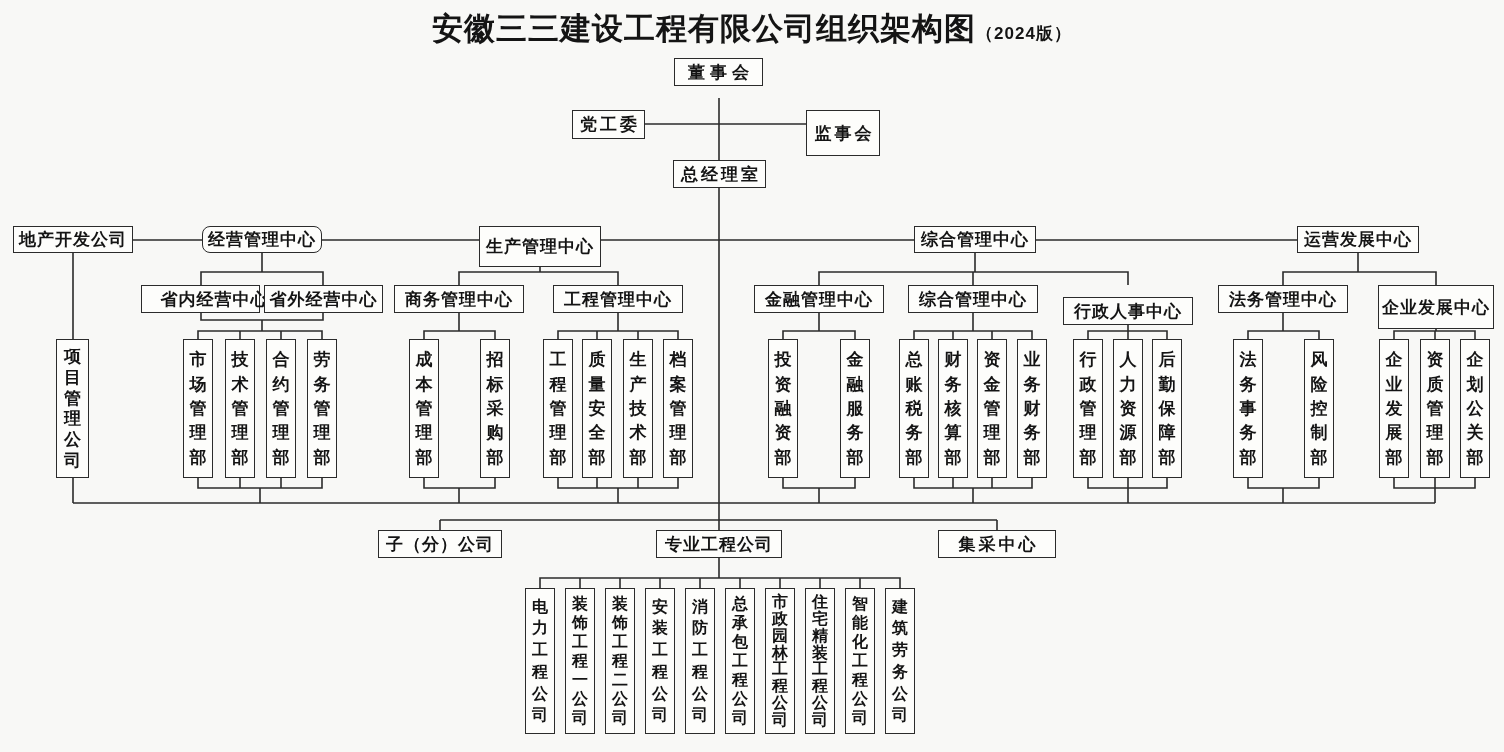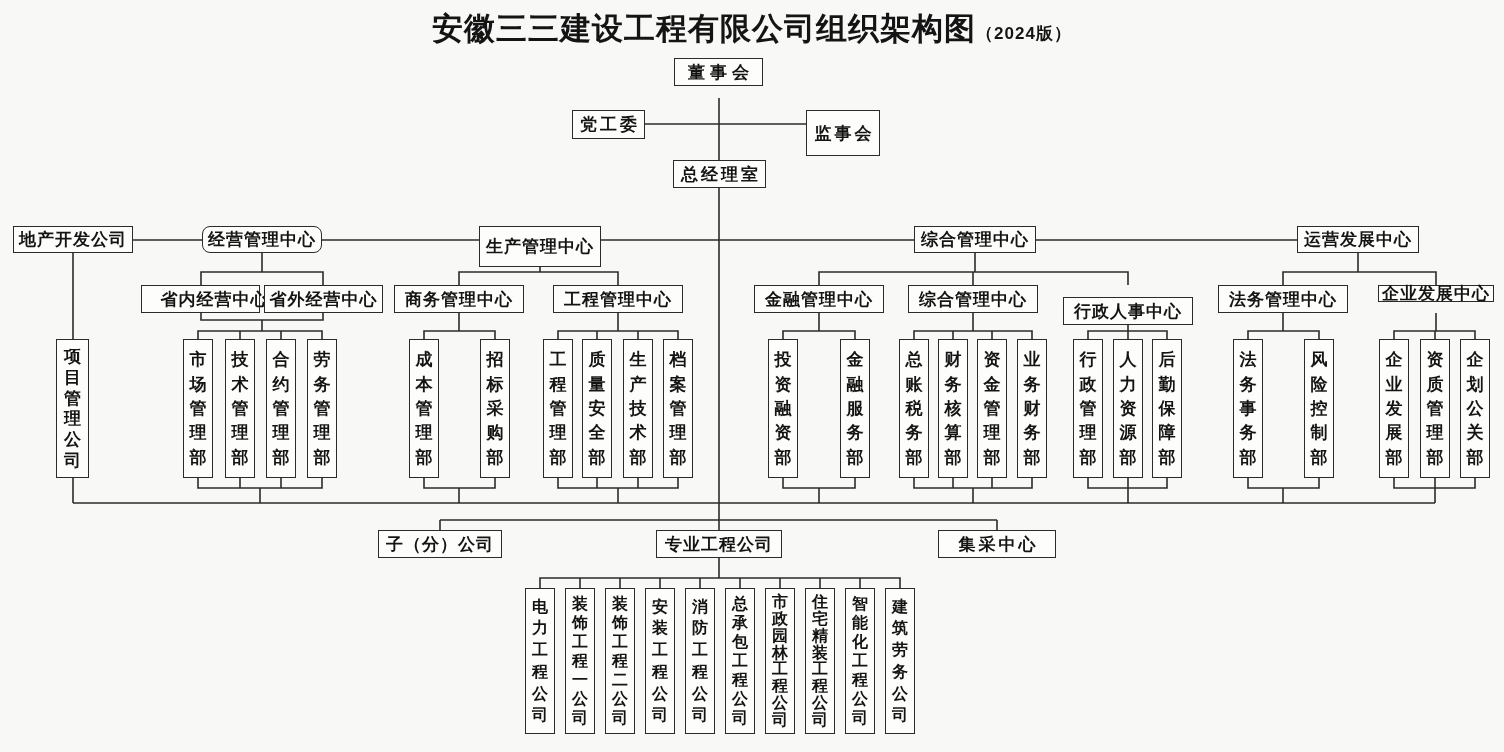--- a/index.html
+++ b/index.html
@@ -87,21 +87,21 @@
   <div class="box hbox" style="left:1297px;top:226px;width:122px;height:27px;">运营发展中心</div>
 
   <div class="box hbox" style="left:141px;top:285px;width:119px;height:28px;padding-left:28px;">省内经营中心</div>
   <div class="box hbox" style="left:264px;top:285px;width:119px;height:28px;">省外经营中心</div>
   <div class="box hbox" style="left:394px;top:285px;width:130px;height:28px;">商务管理中心</div>
   <div class="box hbox" style="left:553px;top:285px;width:130px;height:28px;">工程管理中心</div>
   <div class="box hbox" style="left:754px;top:285px;width:130px;height:28px;">金融管理中心</div>
   <div class="box hbox" style="left:908px;top:285px;width:130px;height:28px;">综合管理中心</div>
   <div class="box hbox" style="left:1063px;top:285px;width:130px;height:28px;margin-top:12px;">行政人事中心</div>
   <div class="box hbox" style="left:1218px;top:285px;width:130px;height:28px;">法务管理中心</div>
-  <div class="box hbox" style="left:1378px;top:285px;width:116px;height:17px;">企业发展中心</div>
+  <div class="box hbox" style="left:1378px;top:285px;width:116px;height:44px;">企业发展中心</div>
 
   <div class="box vtext" style="left:56px;top:339px;width:33px;height:139px;">
       <span>项</span>
       <span>目</span>
       <span>管</span>
       <span>理</span>
       <span>公</span>
       <span>司</span>
     </div>
 

